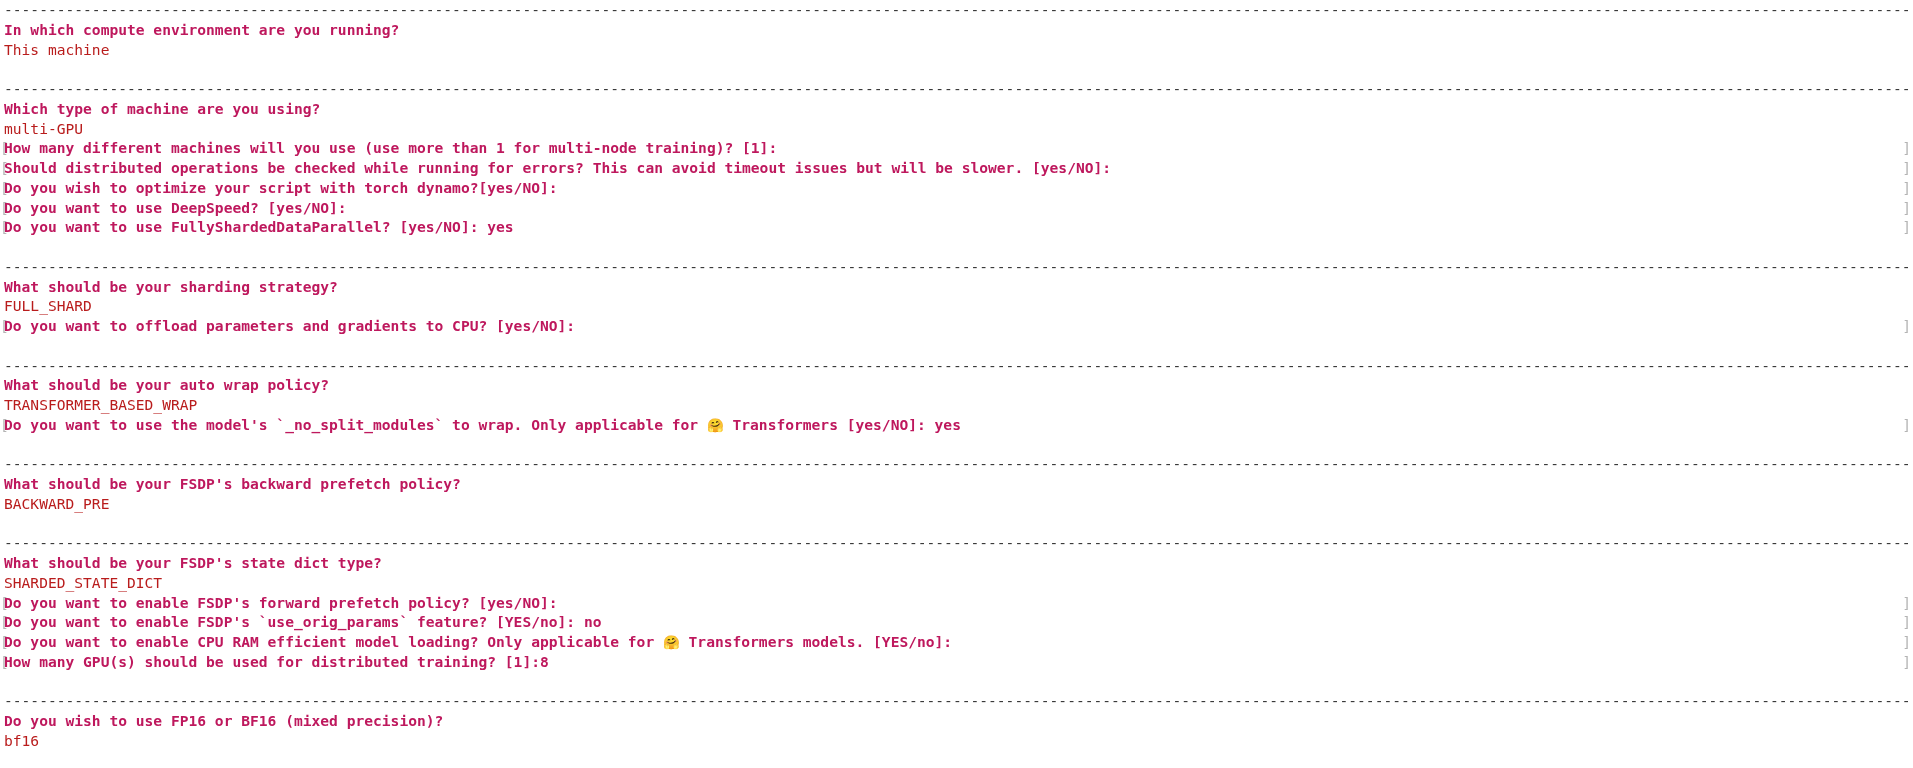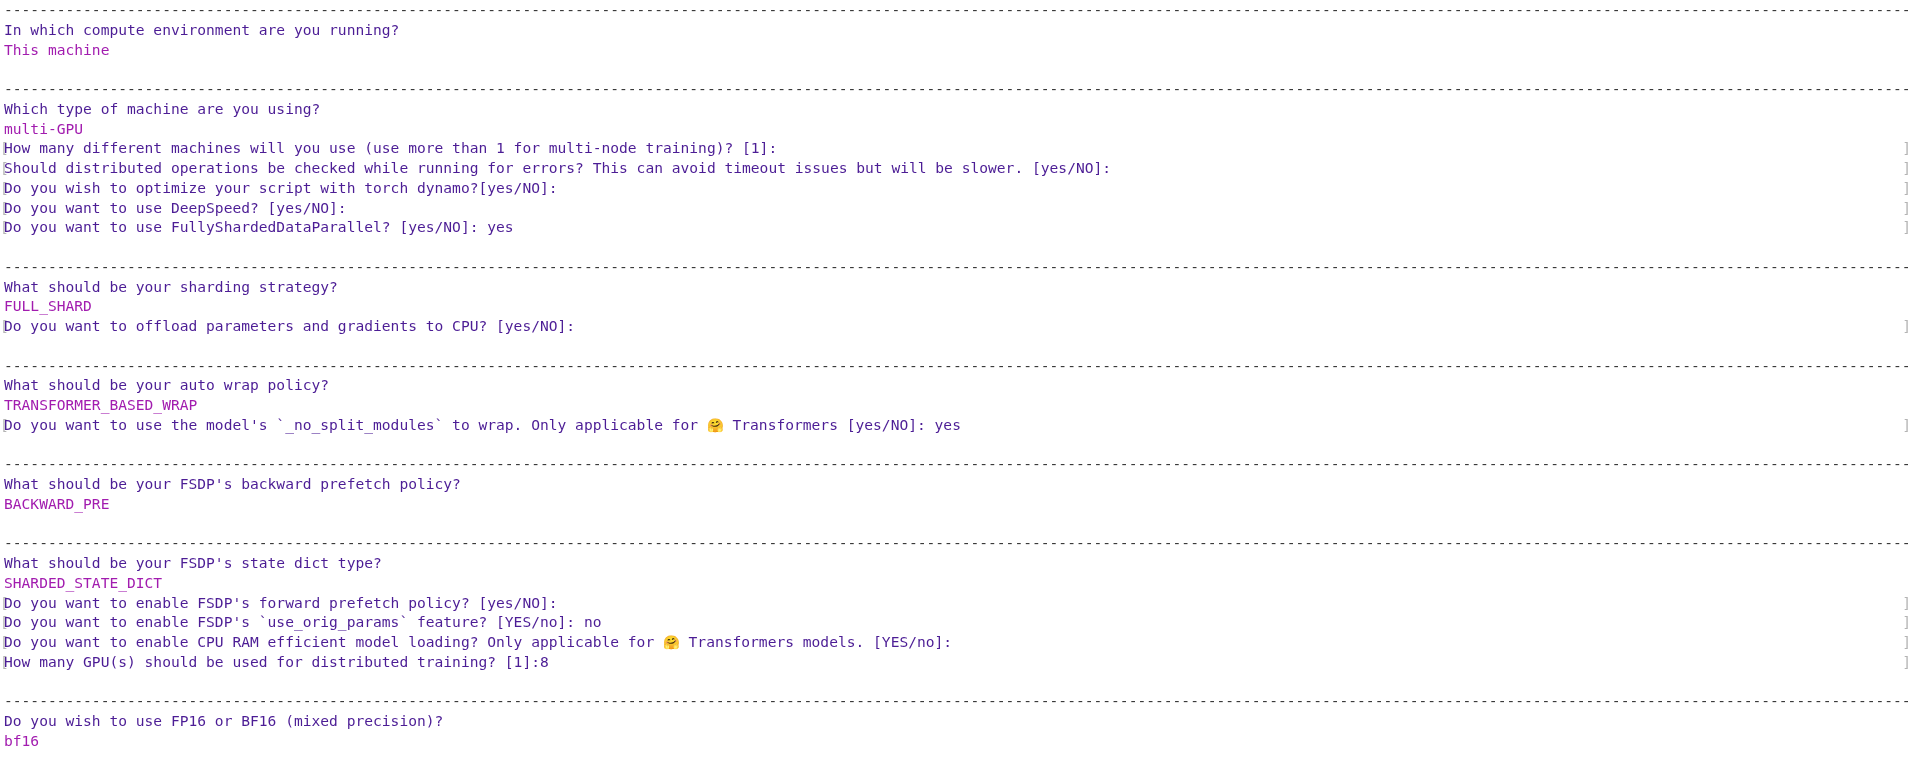--- a/index.html
+++ b/index.html
@@ -32,23 +32,23 @@
     white-space: pre;
     padding-left: 4px;
     padding-right: 4px;
     letter-spacing: 0px;
   }
   .line .text {
     display: inline;
     white-space: pre;
   }
   
-  .t-plain .text { color: #4c1d95; }
+  .t-plain .text { color: #be185d; font-weight: bold; }
   
-  .t-answer .text { color: #a21caf; }
+  .t-answer .text { color: #b91c1c; }
   
   .t-rule {
     color: #444444;
     overflow: hidden;
     height: 19.75px;
     line-height: 19.75px;
   }
   .t-rule .text {
     color: #3a3a3a;
     display: block;

